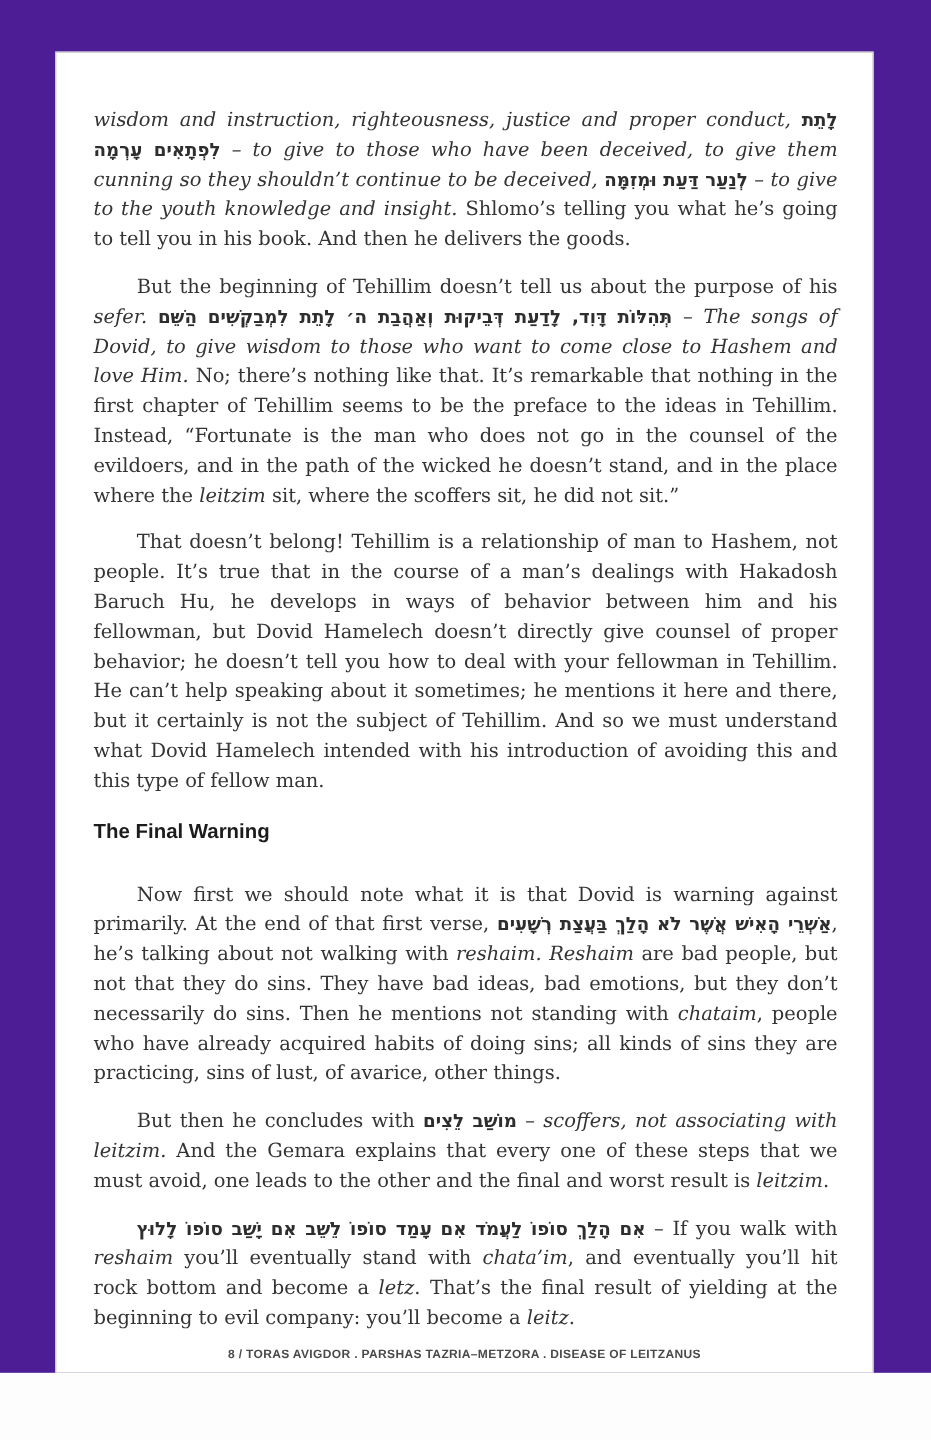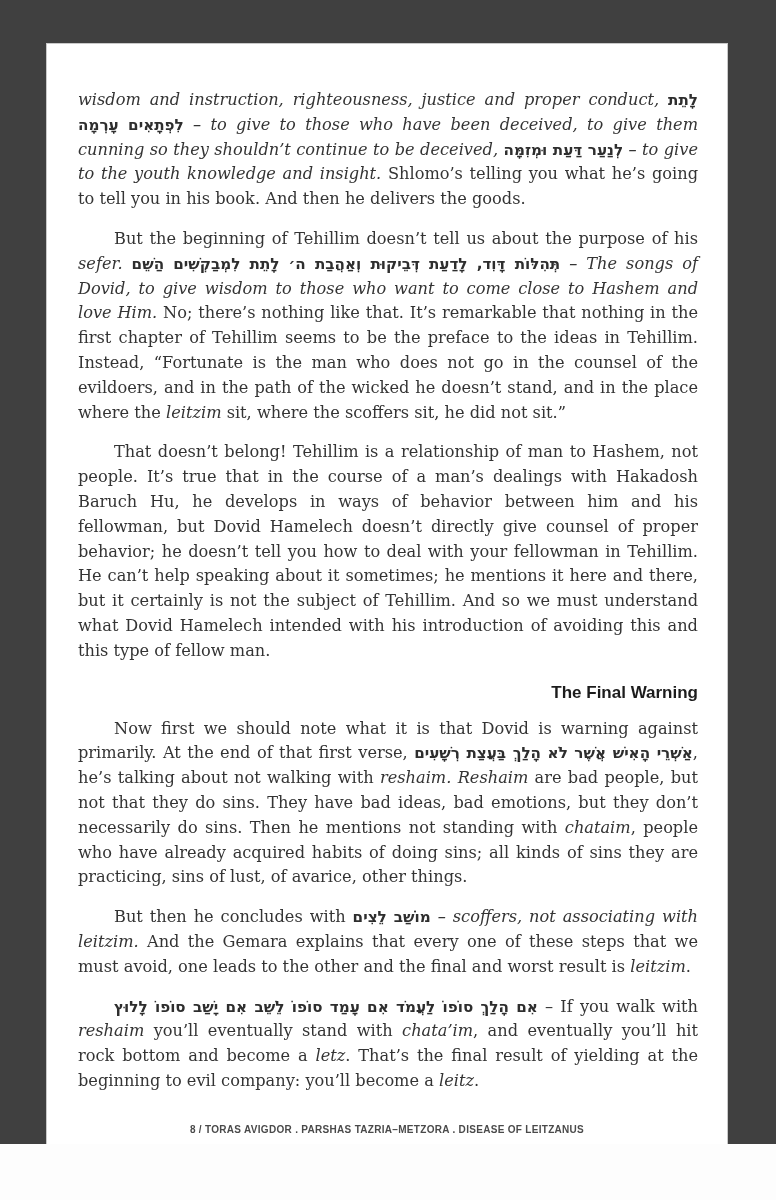--- a/index.html
+++ b/index.html
@@ -5,21 +5,21 @@
   html, body { margin: 0; padding: 0; }
   body {
     width: 776px; height: 1200px;
     background: #fdfdfd;
     font-family: "DejaVu Serif", "Liberation Serif", serif;
   }
   .canvas {
     position: relative;
     width: 776px; height: 1144px;
     overflow: hidden;
-    background: #404040;
+    background: #4c1d95;
   }
   .sheet {
     position: absolute;
     left: 46px; top: 43px;
     width: 682px; height: 1220px;
     box-sizing: border-box;
     background: #ffffff;
     border: 1px solid #c9c9c9;
   }
   .text-column {
@@ -42,23 +42,23 @@
     font-family: "DejaVu Sans", sans-serif;
     font-weight: bold;
     font-size: 15.2px;
     color: #2e2e2e;
   }
   .heading {
     font-family: "Liberation Sans", "DejaVu Sans", sans-serif;
     font-weight: bold;
     font-size: 17px;
     line-height: 24px;
-    text-align: right;
+    text-align: left;
     color: #1c1c1c;
-    margin: 17px 0 12px 0;
+    margin: 17px 0 29px 0;
   }
   .footer {
     position: absolute;
     left: 0; right: 0;
     top: 1080px;
     text-align: center;
     font-family: "Liberation Sans", "DejaVu Sans", sans-serif;
     font-weight: bold;
     font-size: 10px;
     letter-spacing: 0.3px;

